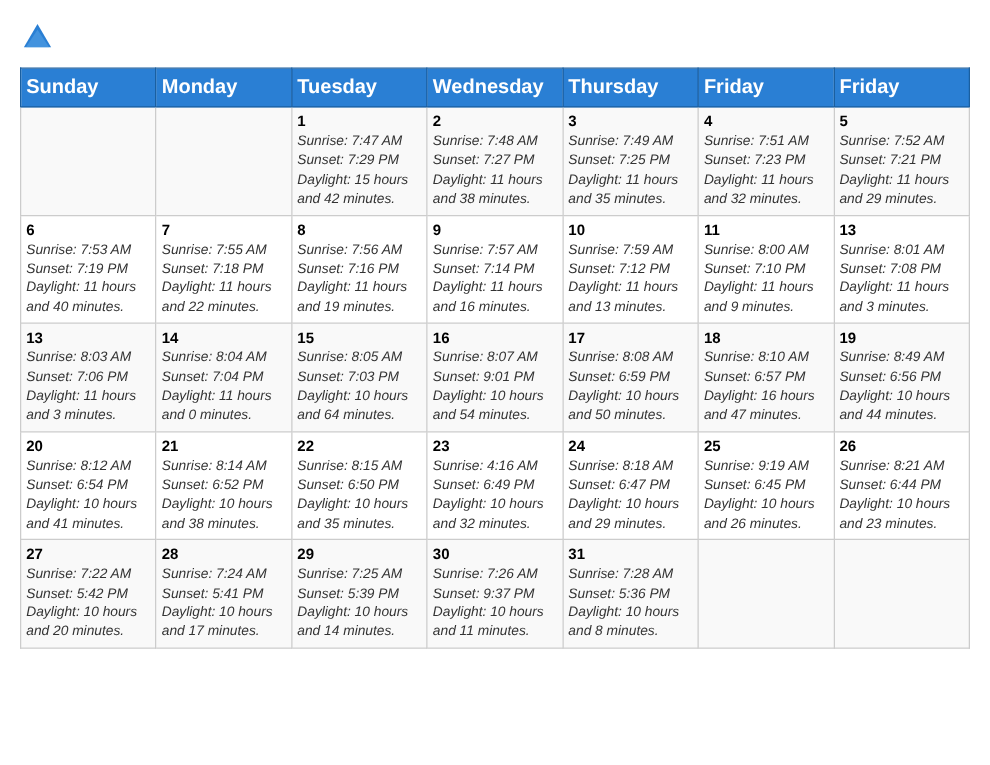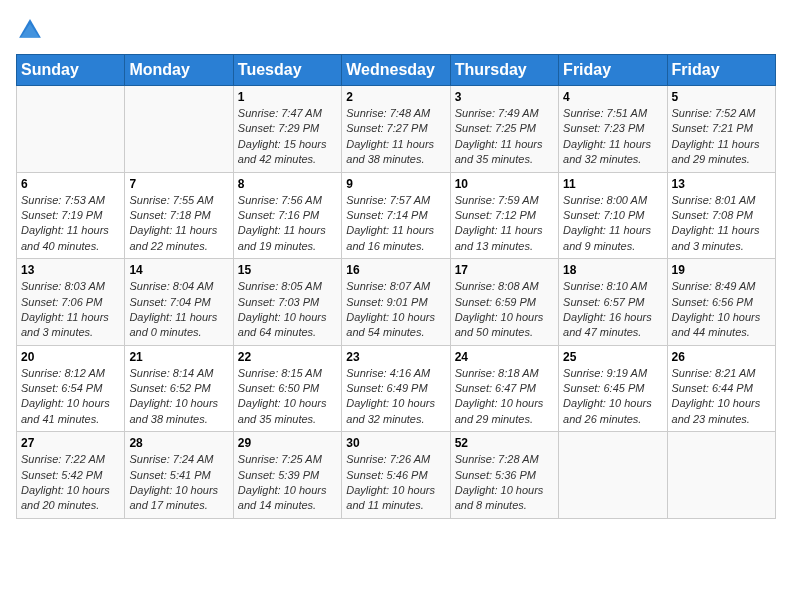--- a/index.html
+++ b/index.html
@@ -359,26 +359,26 @@
         <div class="day-info">
           <span>Sunrise: 7:25 AM</span><br>
           <span>Sunset: 5:39 PM</span><br>
           <span>Daylight: 10 hours and 14 minutes.</span>
         </div>
         </td>
         <td>
           <span class="day-number">30</span>
         <div class="day-info">
           <span>Sunrise: 7:26 AM</span><br>
-          <span>Sunset: 5:46 PM</span><br>
+          <span>Sunset: 9:37 PM</span><br>
           <span>Daylight: 10 hours and 11 minutes.</span>
         </div>
         </td>
         <td>
-          <span class="day-number">52</span>
+          <span class="day-number">31</span>
         <div class="day-info">
           <span>Sunrise: 7:28 AM</span><br>
           <span>Sunset: 5:36 PM</span><br>
           <span>Daylight: 10 hours and 8 minutes.</span>
         </div>
         </td>
         <td class="empty"></td>
         <td class="empty"></td>
       </tr>
     </tbody>

